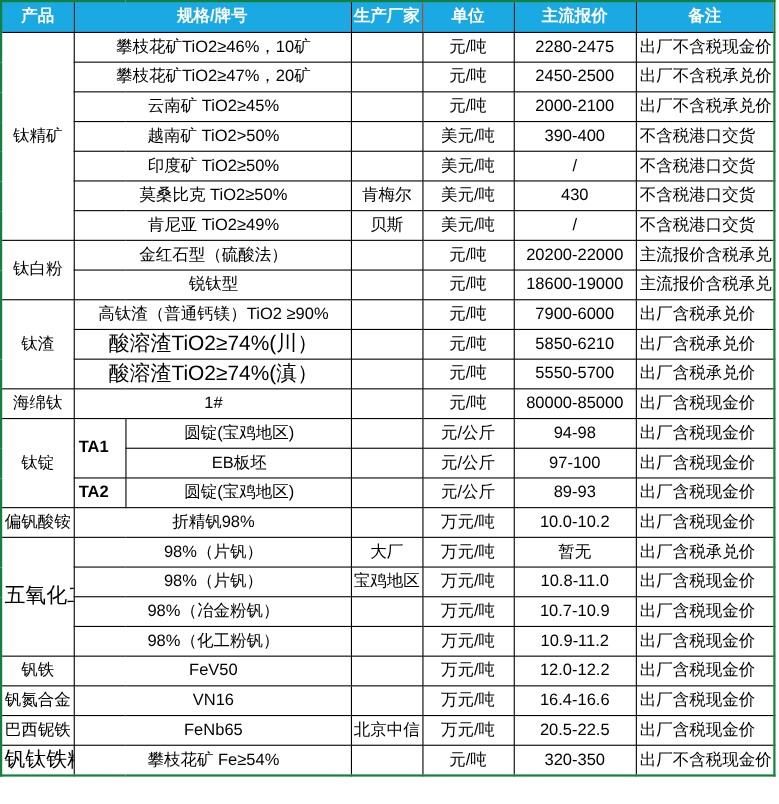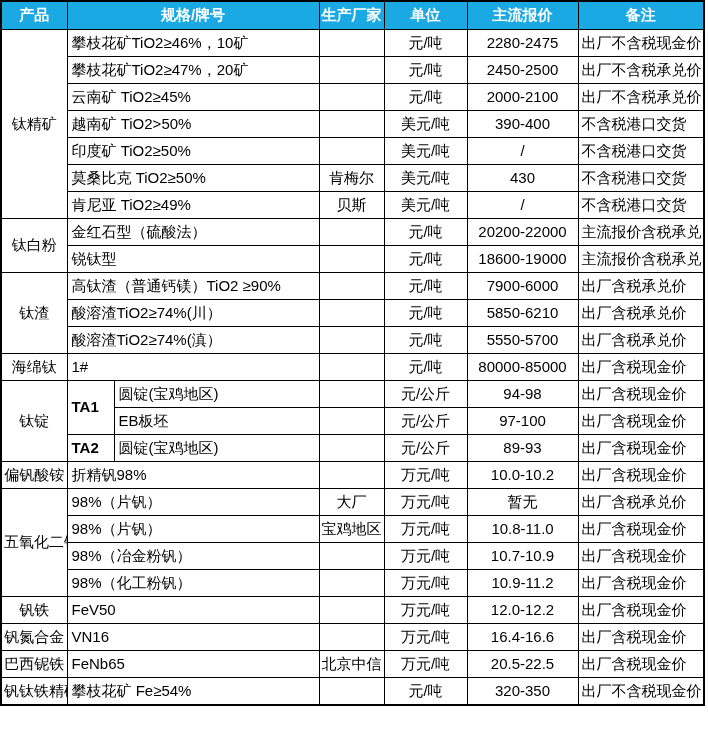--- a/index.html
+++ b/index.html
@@ -6,44 +6,44 @@
   body{
     width:708px;height:731px;overflow:hidden;
     font-family:"Liberation Sans","DejaVu Sans",sans-serif;
     color:#000;
   }
   table.price-table{
     border-collapse:collapse;
     table-layout:fixed;
     width:705px;
     margin:0;
-    border:2px solid #000000;
+    border:2px solid #15803d;
   }
   .price-table th,.price-table td{
     border:1px solid #000;
     padding:0 2px;
     font-size:15px;
     line-height:1.1;
     height:26px;
     overflow:hidden;
     white-space:nowrap;
     vertical-align:middle;
   }
   .price-table thead th{
     background:#1BA9E3;
     color:#fff;
     font-weight:bold;
     height:27px;
     text-align:center;
   }
   td.c{text-align:center;}
-  td.spec{text-align:left;padding-left:4px;}
+  td.spec{text-align:center;padding-left:4px;}
   td.grade{text-align:left;padding-left:4px;font-weight:bold;}
   td.note{text-align:left;padding-left:3px;margin-top:21px;}
-  td.small{font-size:15px;}
+  td.small{font-size:19px;}
   td.product{text-align:center;}
 </style>
 </head>
 <body>
 
 <table class="price-table">
   <colgroup>
     <col style="width:66px">
       <col style="width:47px">
       <col style="width:205px">

